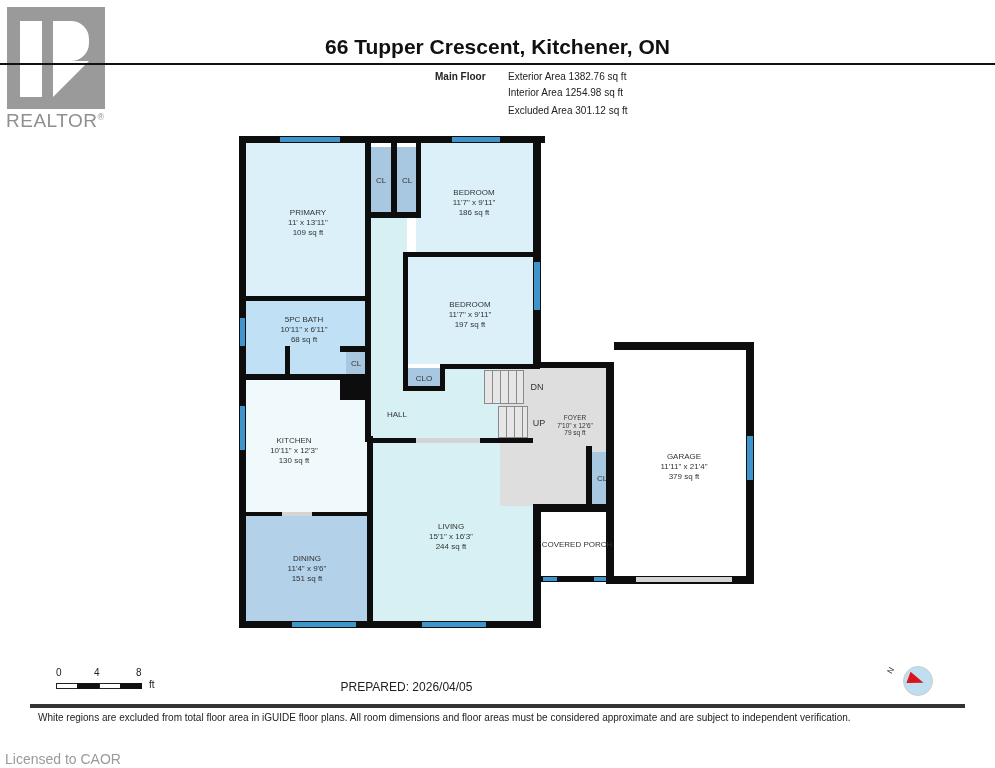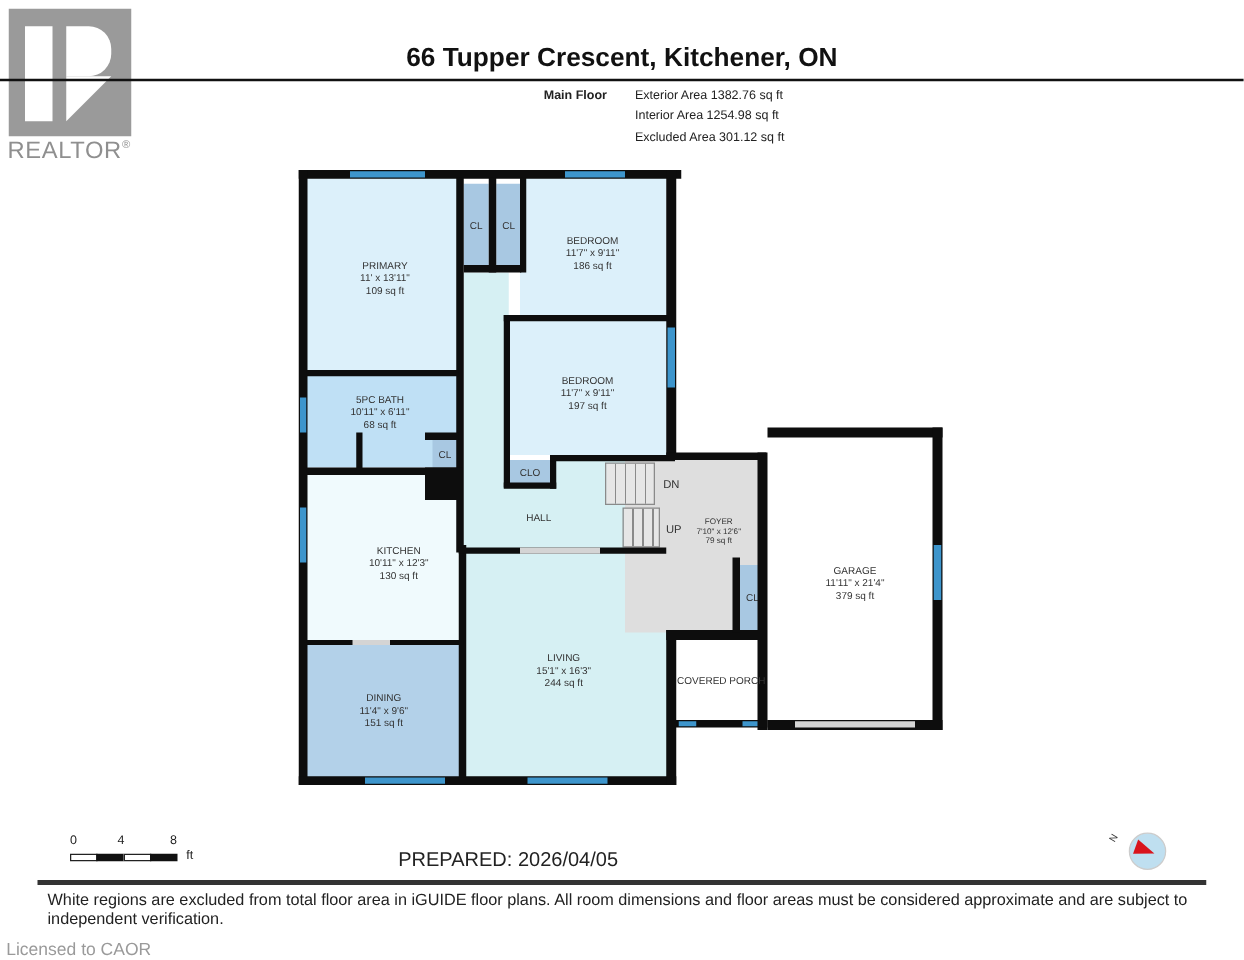--- a/index.html
+++ b/index.html
@@ -13,23 +13,23 @@
   .area-line { left: 508px; font-size: 10px; color: #222; }
   .room { position: absolute; box-sizing: border-box; }
   .room-label { position: absolute; text-align: center; font-size: 8px; color: #333; line-height: 10px; text-transform: uppercase; }
   .room-label span { display: block; text-transform: none; }
   .wall { position: absolute; background: #0d0d0d; }
   .window { position: absolute; background: #3d95cc; }
   .opening { position: absolute; background: #d4d4d4; }
   .cl { position: absolute; background: #a8c8e2; box-sizing: border-box; font-size: 8px; color: #333; display: flex; align-items: center; justify-content: center; }
   .stairs { position: absolute; background: repeating-linear-gradient(90deg, #e6e6e6 0 7px, #8a8a8a 7px 8px); border: 1px solid #8a8a8a; box-sizing: border-box; }
   .footer-rule { left: 30px; width: 935px; top: 704px; height: 4px; background: #333; }
-  .footer-text { left: 38px; top: 712px; font-size: 13px; color: #222; }
+  .footer-text { left: 38px; top: 712px; font-size: 10px; color: #222; }
   .licensed { left: 5px; top: 751px; font-size: 14px; color: #9a9a9a; }
-  .prepared { left: 0; width: 813px; top: 680px; text-align: center; font-size: 16px; color: #222; }
+  .prepared { left: 0; width: 813px; top: 680px; text-align: center; font-size: 12px; color: #222; }
   .scale-num { font-size: 10px; color: #222; top: 667px; }
 </style>
 </head>
 <body>
 
 <div class="abs logo-box">
   <div class="abs" style="left:13px;top:14px;width:22px;height:76px;background:#fff;"></div>
   <div class="abs" style="left:46px;top:14px;width:36px;height:40px;background:#fff;border-radius:0 18px 18px 0;"></div>
   <div class="abs" style="left:46px;top:54px;width:0;height:0;border-left:0 solid transparent;border-right:36px solid transparent;border-top:36px solid #fff;"></div>
 </div>
@@ -136,21 +136,21 @@
   <div class="room-label" style="left:420px;top:300px;width:100px;">
       <div>BEDROOM</div>
       <span>11'7" x 9'11"</span>
       <span>197 sq ft</span>
     </div>
   <div class="room-label" style="left:254px;top:315px;width:100px;">
       <div>5PC BATH</div>
       <span>10'11" x 6'11"</span>
       <span>68 sq ft</span>
     </div>
-  <div class="room-label" style="left:269px;top:436px;width:100px;">
+  <div class="room-label" style="left:244px;top:436px;width:100px;">
       <div>KITCHEN</div>
       <span>10'11" x 12'3"</span>
       <span>130 sq ft</span>
     </div>
   <div class="room-label" style="left:257px;top:554px;width:100px;">
       <div>DINING</div>
       <span>11'4" x 9'6"</span>
       <span>151 sq ft</span>
     </div>
   <div class="room-label" style="left:401px;top:522px;width:100px;">
@@ -161,21 +161,21 @@
   <div class="room-label" style="left:540px;top:414px;width:70px;font-size:6.5px;line-height:7.5px;">
       <div>FOYER</div>
       <span>7'10" x 12'6"</span>
       <span>79 sq ft</span>
     </div>
   <div class="room-label" style="left:634px;top:452px;width:100px;">
       <div>GARAGE</div>
       <span>11'11" x 21'4"</span>
       <span>379 sq ft</span>
     </div>
-  <div class="room-label" style="left:382px;top:410px;width:30px;margin-left:34px;">HALL</div>
+  <div class="room-label" style="left:382px;top:410px;width:30px;">HALL</div>
   <div class="room-label" style="left:539px;top:540px;width:76px;">COVERED PORCH</div>
   <div class="room-label" style="left:530px;top:382px;width:14px;font-size:9px;">DN</div>
   <div class="room-label" style="left:532px;top:418px;width:14px;font-size:9px;">UP</div>
 </div>
 
 <div class="abs" style="left:56px;top:667px;width:110px;height:30px;">
   <div class="abs scale-num" style="left:0;top:0;">0</div>
   <div class="abs scale-num" style="left:38px;top:0;">4</div>
   <div class="abs scale-num" style="left:80px;top:0;">8</div>
   <div class="abs" style="left:0;top:16px;width:20px;height:4px;border:1px solid #222;background:#fff;"></div>

